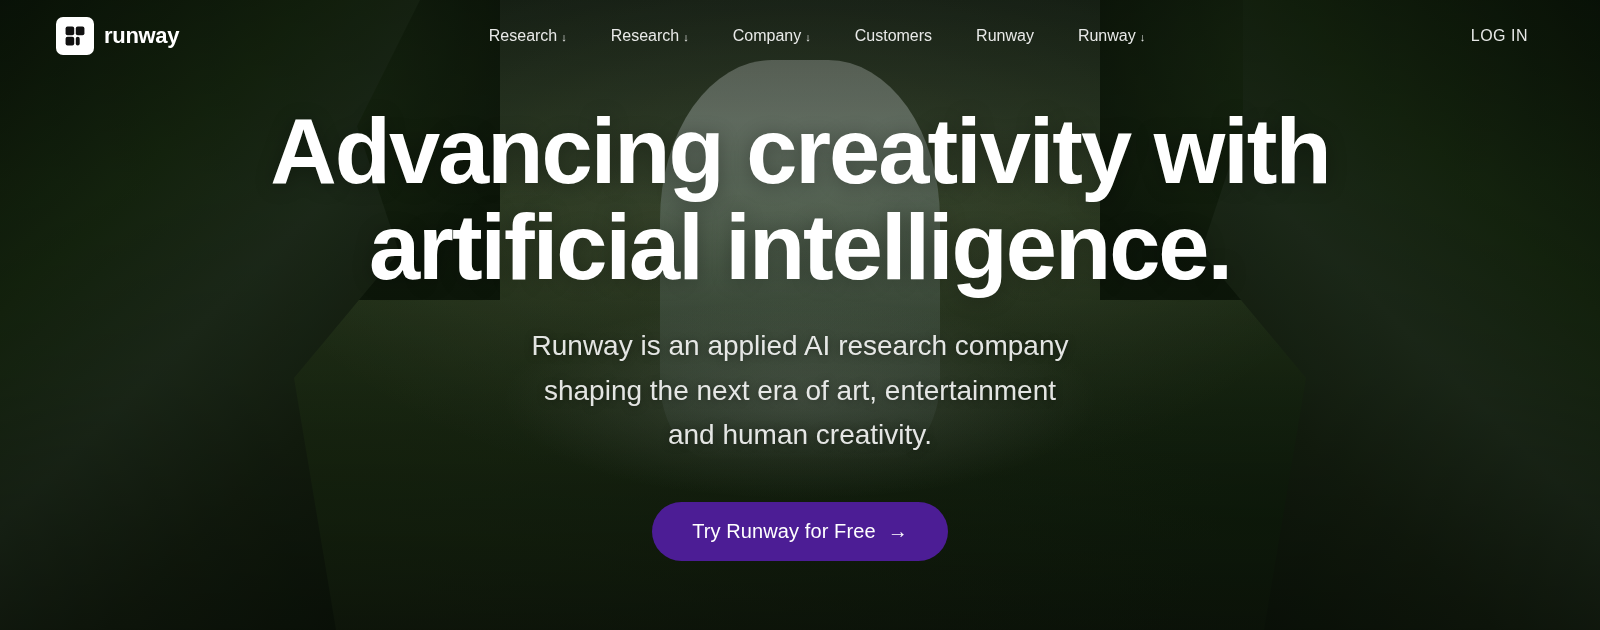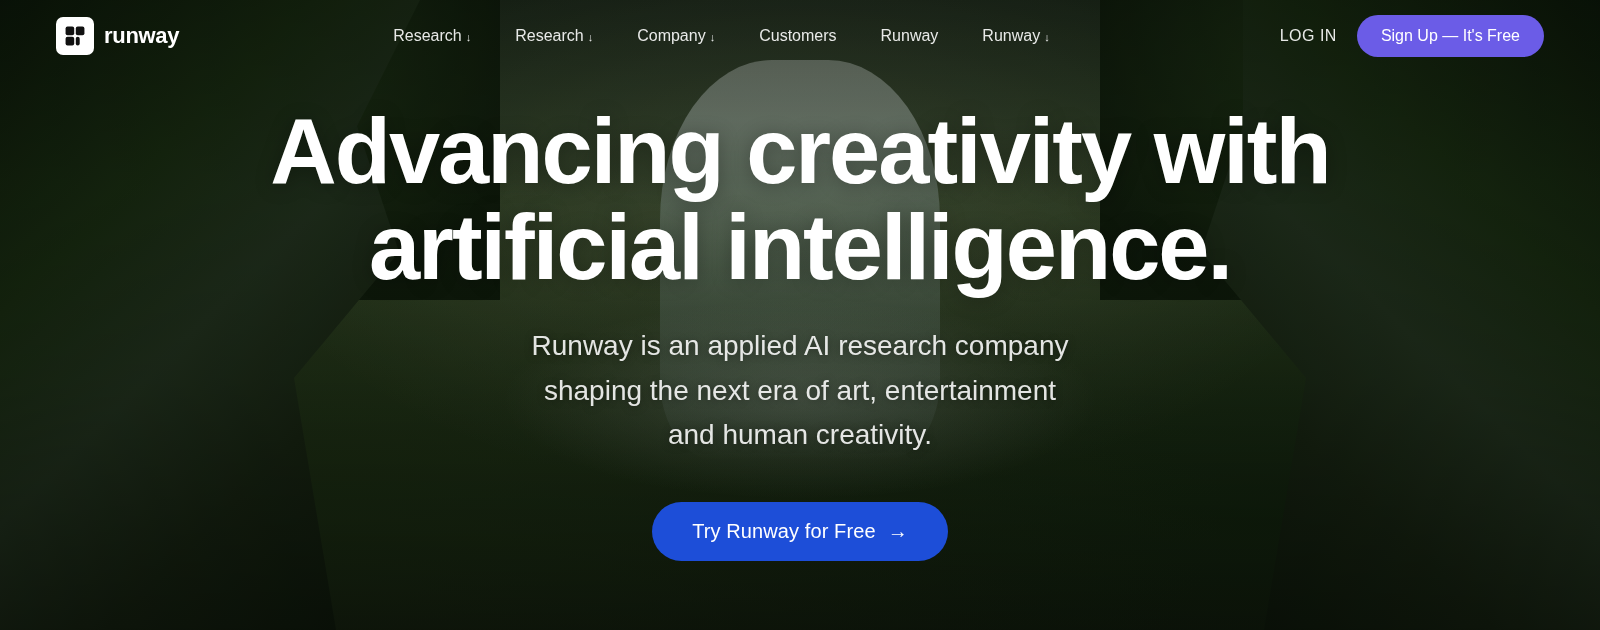--- a/index.html
+++ b/index.html
@@ -238,21 +238,21 @@
       color: rgba(255,255,255,0.88);
       font-size: 28px;
       font-weight: 400;
       line-height: 1.6;
       max-width: 560px;
       margin-bottom: 44px;
       text-shadow: 0 1px 8px rgba(0,0,0,0.4);
     }
 
     .try-btn {
-      background: #1d4ed8;
+      background: #4c1d95;
       color: white;
       font-size: 20px;
       font-weight: 500;
       padding: 18px 40px;
       border-radius: 50px;
       cursor: pointer;
       display: flex;
       align-items: flex-start;
       gap: 12px;
       border: none;
@@ -312,21 +312,20 @@
         <span>Runway</span>
       </div>
       <div class="nav-item">
         <span>Runway</span>
         <span class="nav-arrow">↓</span>
       </div>
     </div>
 
     <div class="nav-right">
       <div class="login-btn">LOG IN</div>
-      <button class="signup-btn">Sign Up — It's Free</button>
     </div>
   </nav>
 
   <div class="hero-content">
     <h1 class="hero-title">Advancing creativity with artificial intelligence.</h1>
     <p class="hero-subtitle">Runway is an applied AI research company shaping the next era of art, entertainment and human creativity.</p>
     <button class="try-btn">
       <span>Try Runway for Free</span>
       <span class="arrow-icon">→</span>
     </button>

